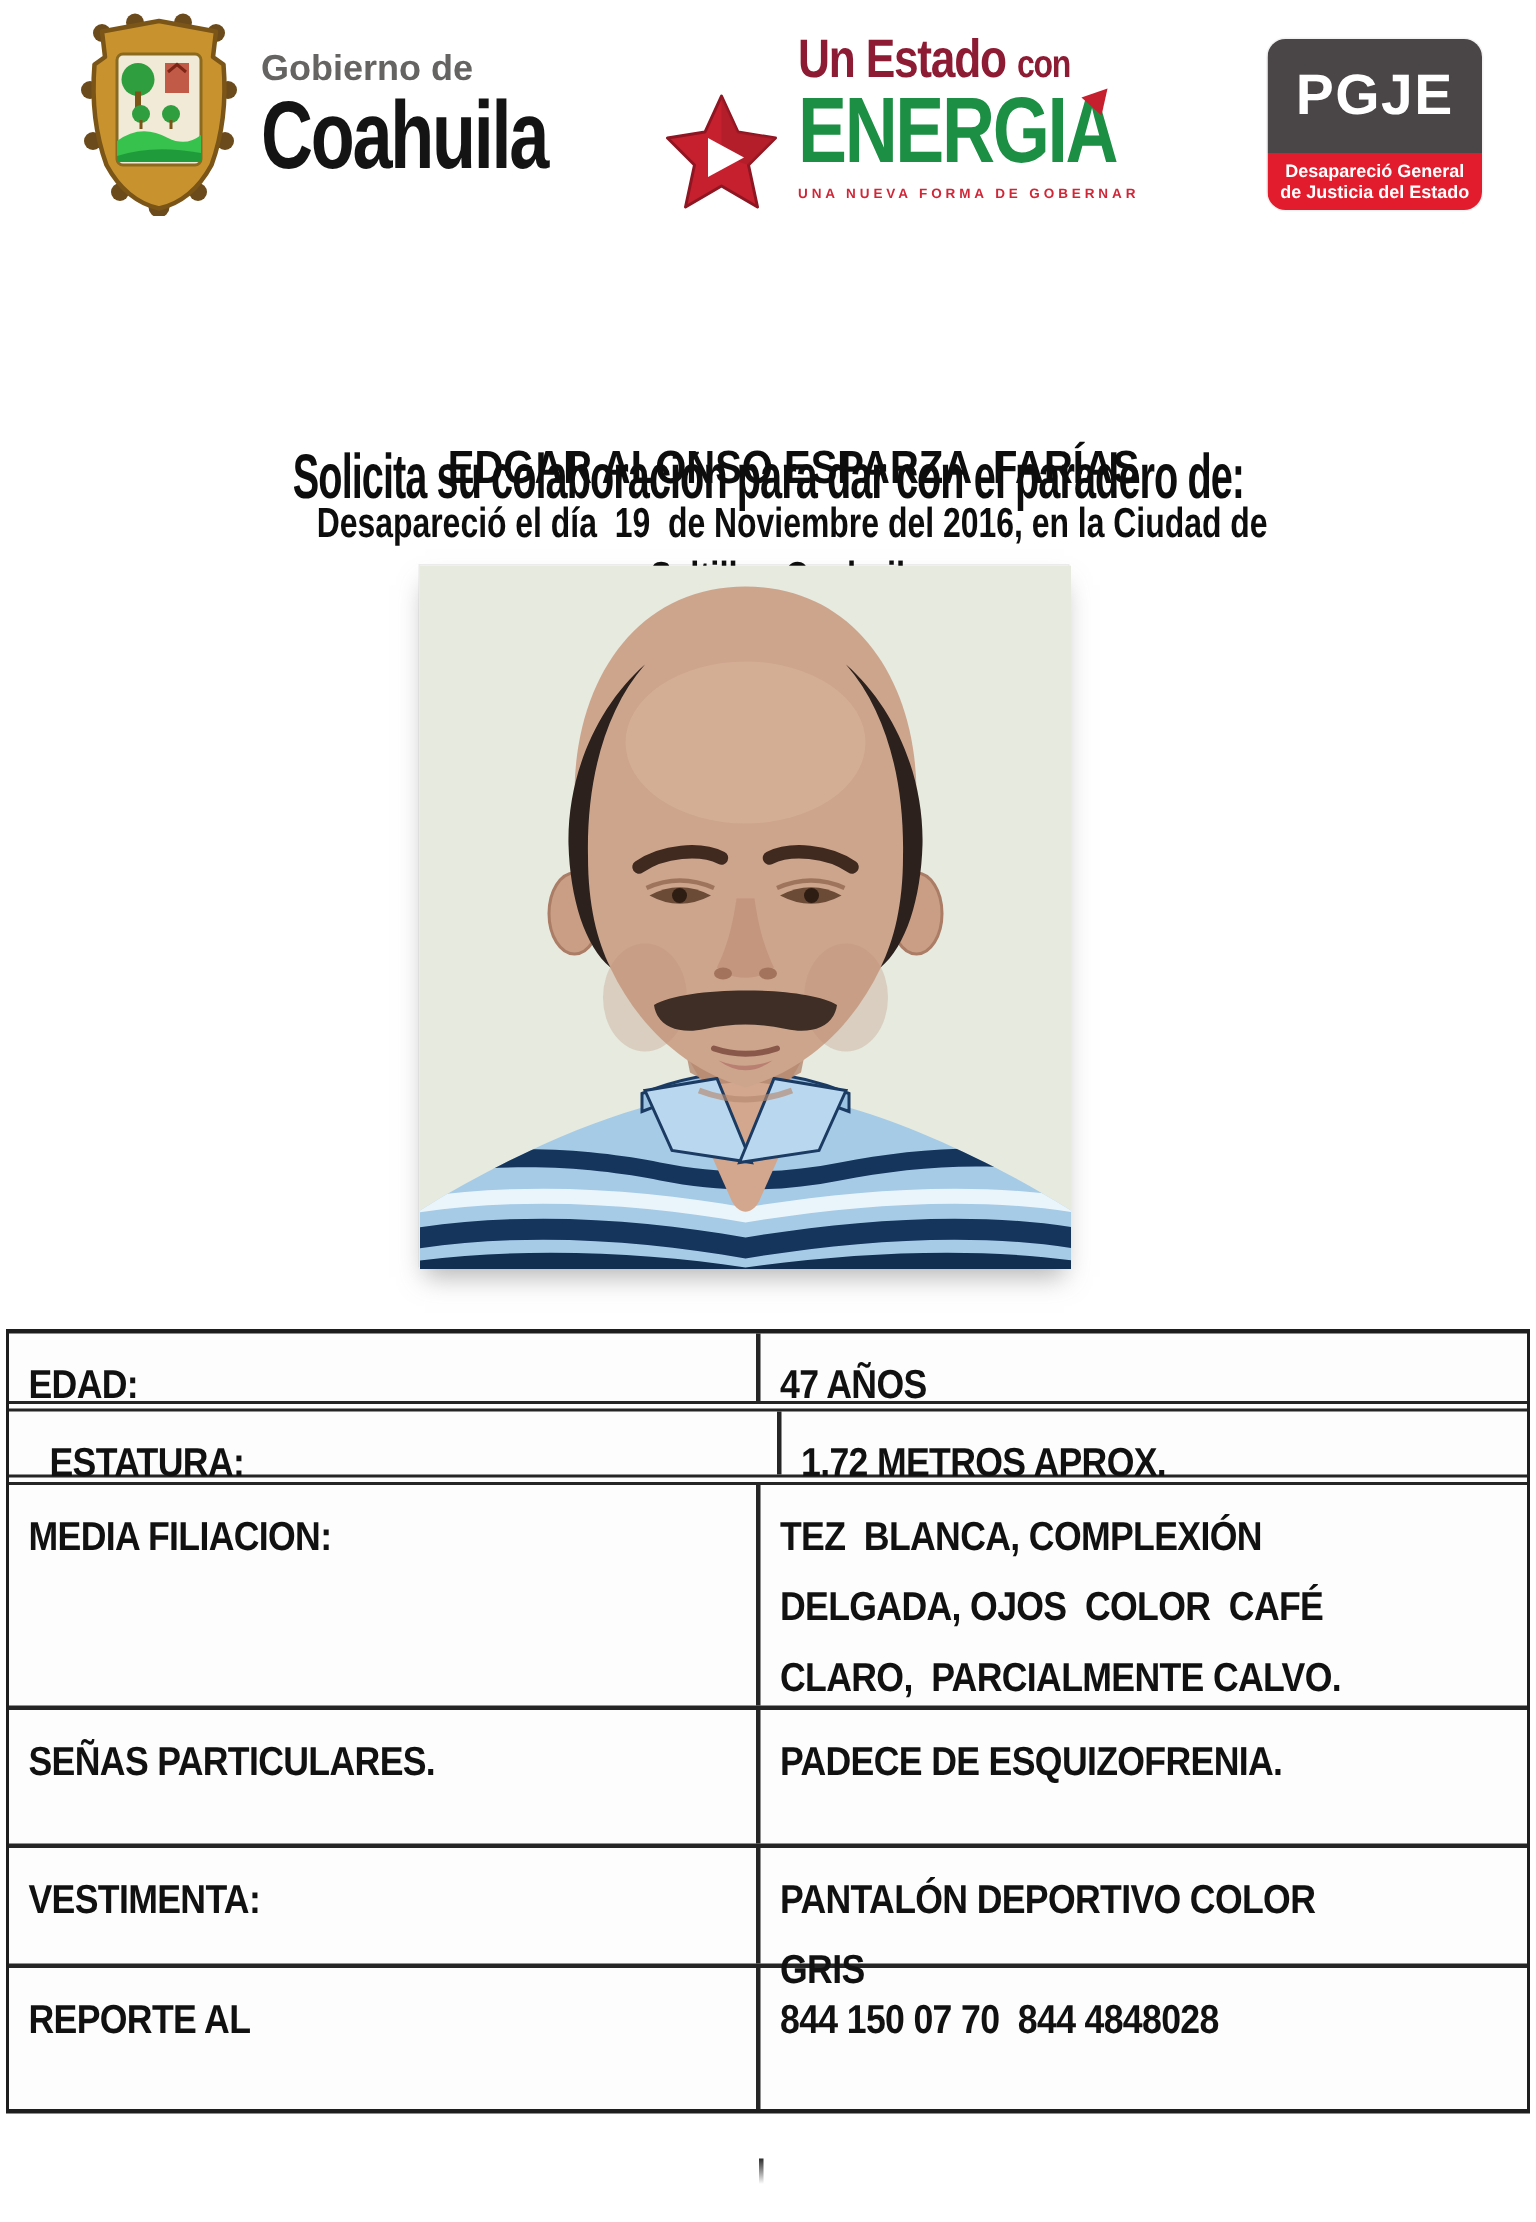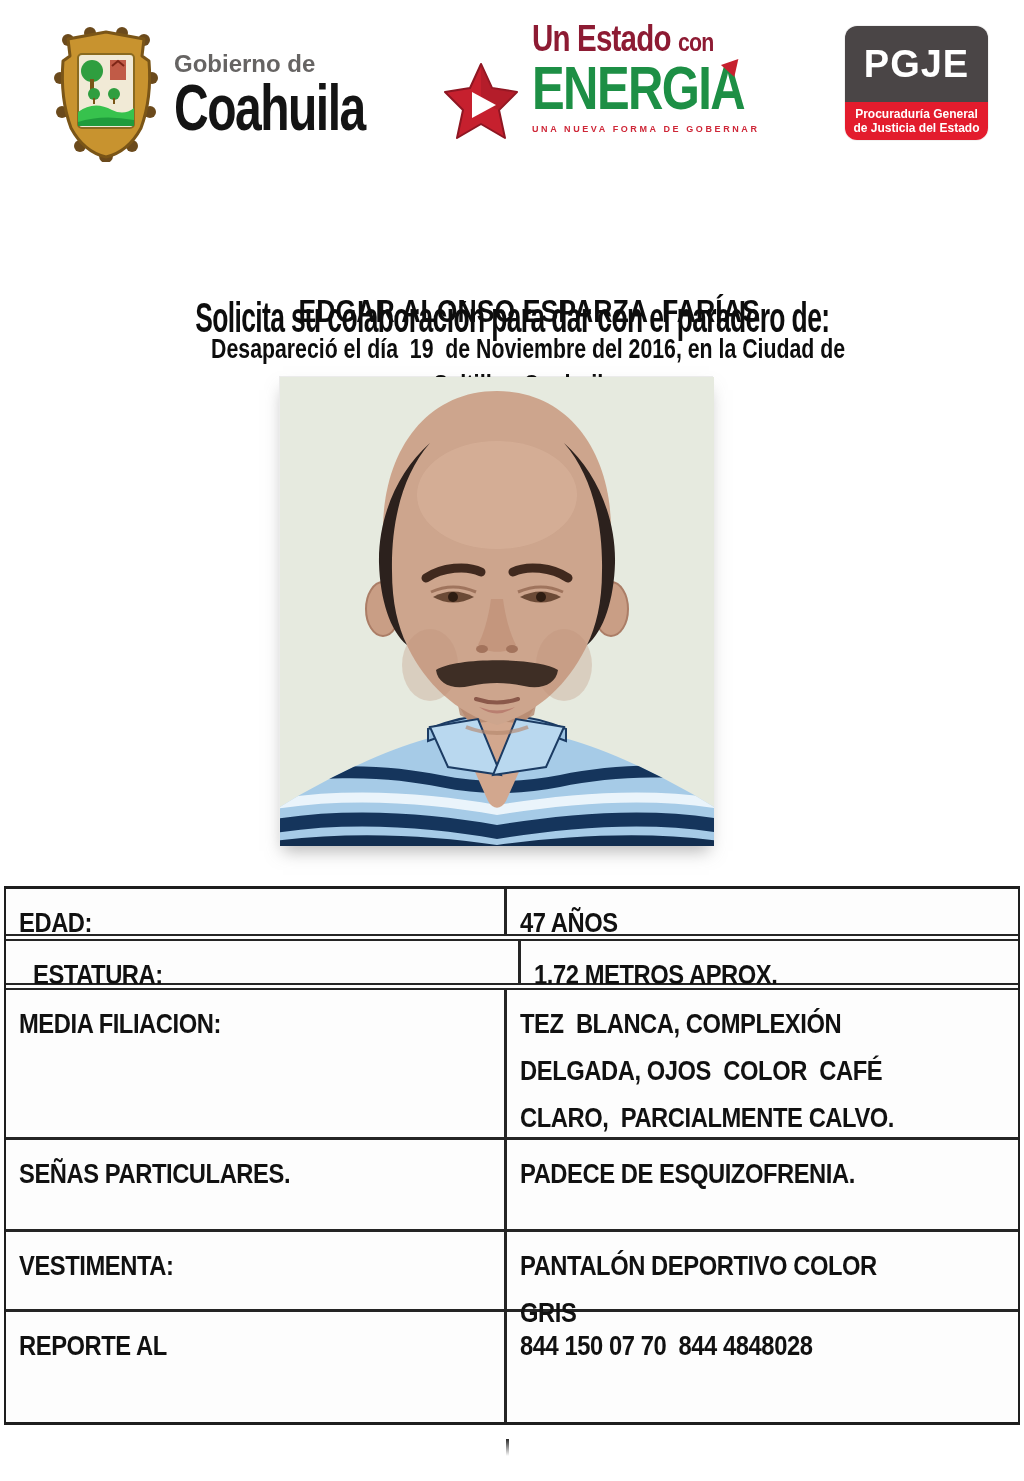--- a/index.html
+++ b/index.html
@@ -3,21 +3,21 @@
 <meta charset="utf-8">
 <style>
   * { margin:0; padding:0; box-sizing:border-box; }
   html,body { background:#ffffff; }
   body { font-family:"Liberation Sans","DejaVu Sans",sans-serif; }
   .page { position:relative; width:1024px; height:1481px; background:#ffffff; overflow:hidden; margin:0 auto; }
 
   
   .hdr { position:absolute; top:0; left:0; width:1024px; height:170px; }
 
-  .coahuila { position:absolute; left:52px; top:26px; width:375px; height:140px; display:flex; }
+  .coahuila { position:absolute; left:52px; top:8px; width:375px; height:140px; display:flex; }
   .coah-shield { width:108px; height:136px; flex:0 0 auto; }
   .coah-text { margin-left:14px; padding-top:24px; }
   .coah-sup { font-size:24px; font-weight:600; color:#666463; letter-spacing:0; }
   .coah-main { font-size:64px; font-weight:800; color:#141414; letter-spacing:-2px;
                display:inline-block; transform:scaleX(.75); transform-origin:0 50%; line-height:60px; }
 
   .energia { position:absolute; left:440px; top:14px; width:360px; height:145px; }
   .energia-star { position:absolute; left:4px; top:48px; width:74px; height:84px; }
   .energia-text { position:absolute; left:92px; top:4px; width:260px; }
   .energia-top { font-size:36px; font-weight:800; color:#8d1b33; letter-spacing:-1px; white-space:nowrap;
@@ -62,21 +62,21 @@
   .drow .label { width:501px; flex:0 0 auto; border-right:3px solid #252525; padding:11px 0 0 13px; }
   .drow .value { flex:1 1 auto; padding:11px 0 0 13px; }
   .cell-text { display:inline-block; font-size:27px; font-weight:800; color:#111111;
                letter-spacing:-.5px; white-space:pre-wrap; line-height:47px;
                transform:scaleX(.88); transform-origin:0 0; }
   .r0 { height:52px; border-bottom:7px double #252525; }
   .r1 { height:49px; border-bottom:7px double #252525;padding-left:14px; }
   .r2 { height:150px; border-bottom:3px solid #252525;justify-content:flex-end; }
   .r3 { height:92px; border-bottom:3px solid #252525; }
   .r4 { height:80px; border-bottom:3px solid #252525; }
-  .r5 { height:110px; }
+  .r5 { height:94px; }
 
   .divider-tail { position:absolute; left:506px; top:1439px; width:3px; height:17px;
                   background:linear-gradient(#2a2a2a, rgba(42,42,42,0)); }
 </style>
 </head>
 <body>
 
 <div class="page">
 
   <div class="hdr">
@@ -138,21 +138,21 @@
         </div>
         <div class="energia-tagline">UNA NUEVA FORMA DE GOBERNAR</div>
       </div>
     </div>
 
     <div class="pgje">
       <div class="pgje-top">
         <span class="pgje-acronym">PGJE</span>
       </div>
       <div class="pgje-band">
-        <div>Procuraduría General</div>
+        <div>Desapareció General</div>
         <div>de Justicia del Estado</div>
       </div>
     </div>
 
   </div>
 
   <div class="center-line title-line">
     <span>Solicita su colaboración para dar con el paradero de:</span>
   </div>
   <div class="center-line name-line">

